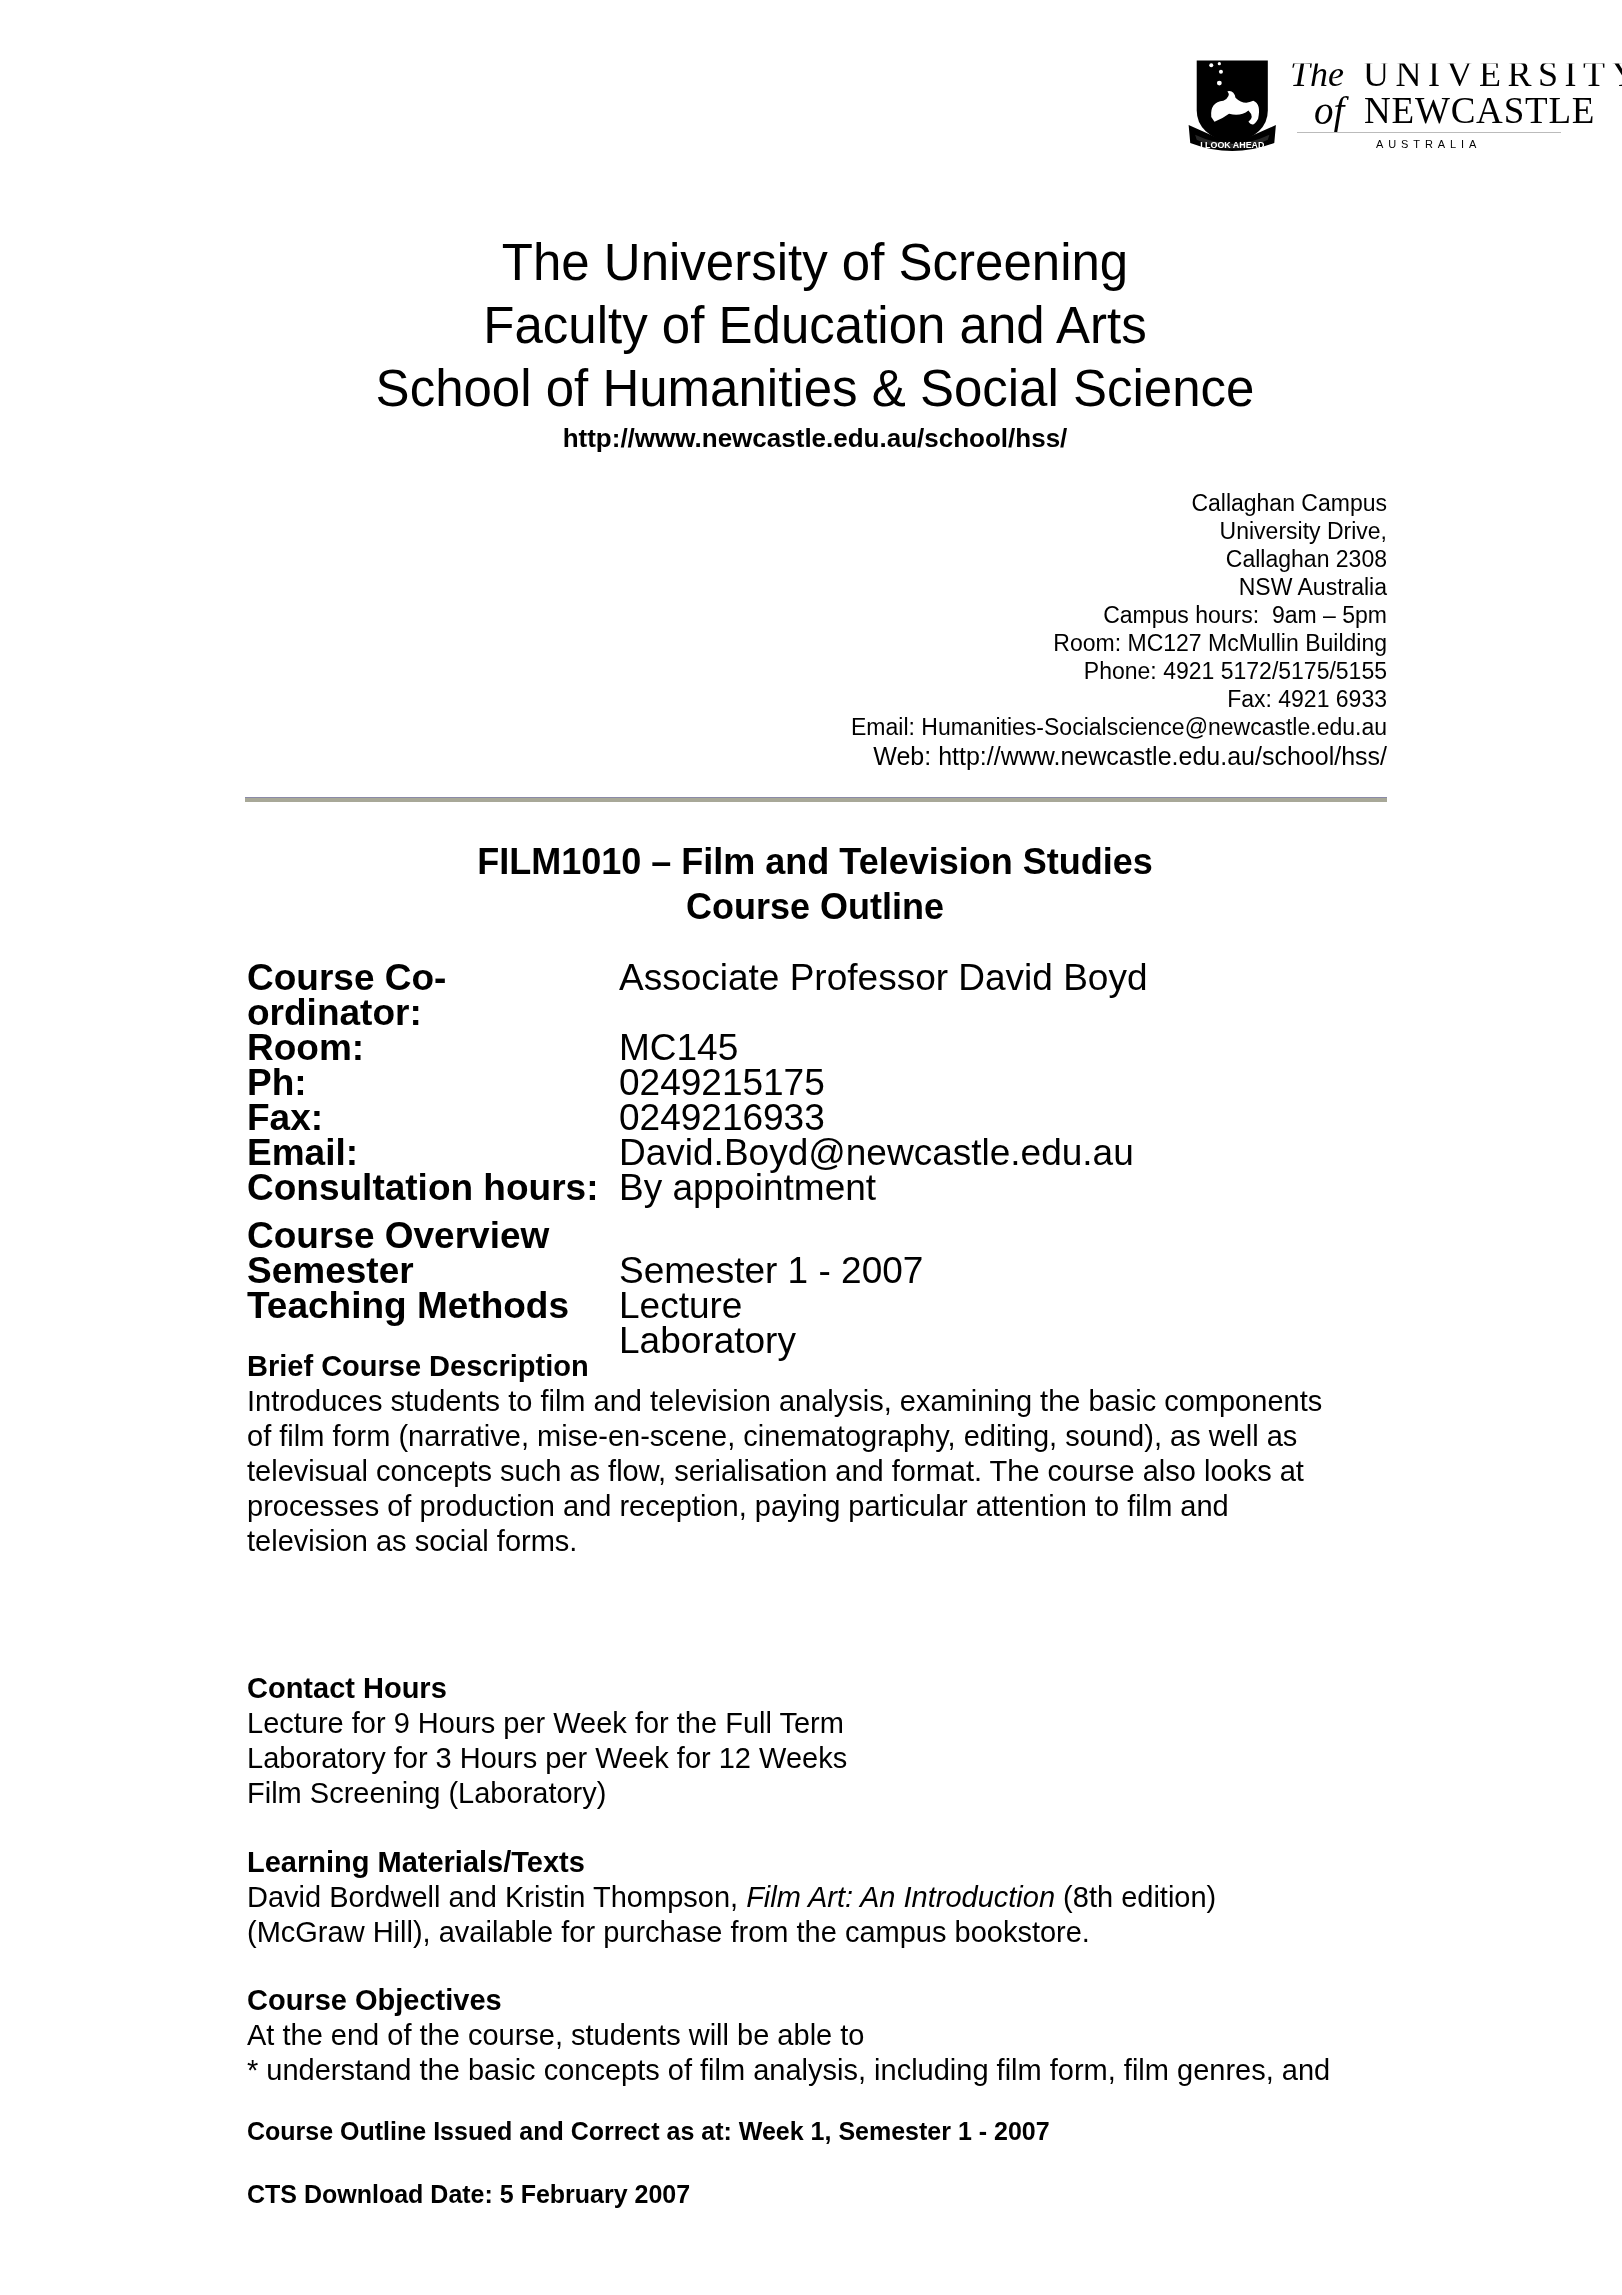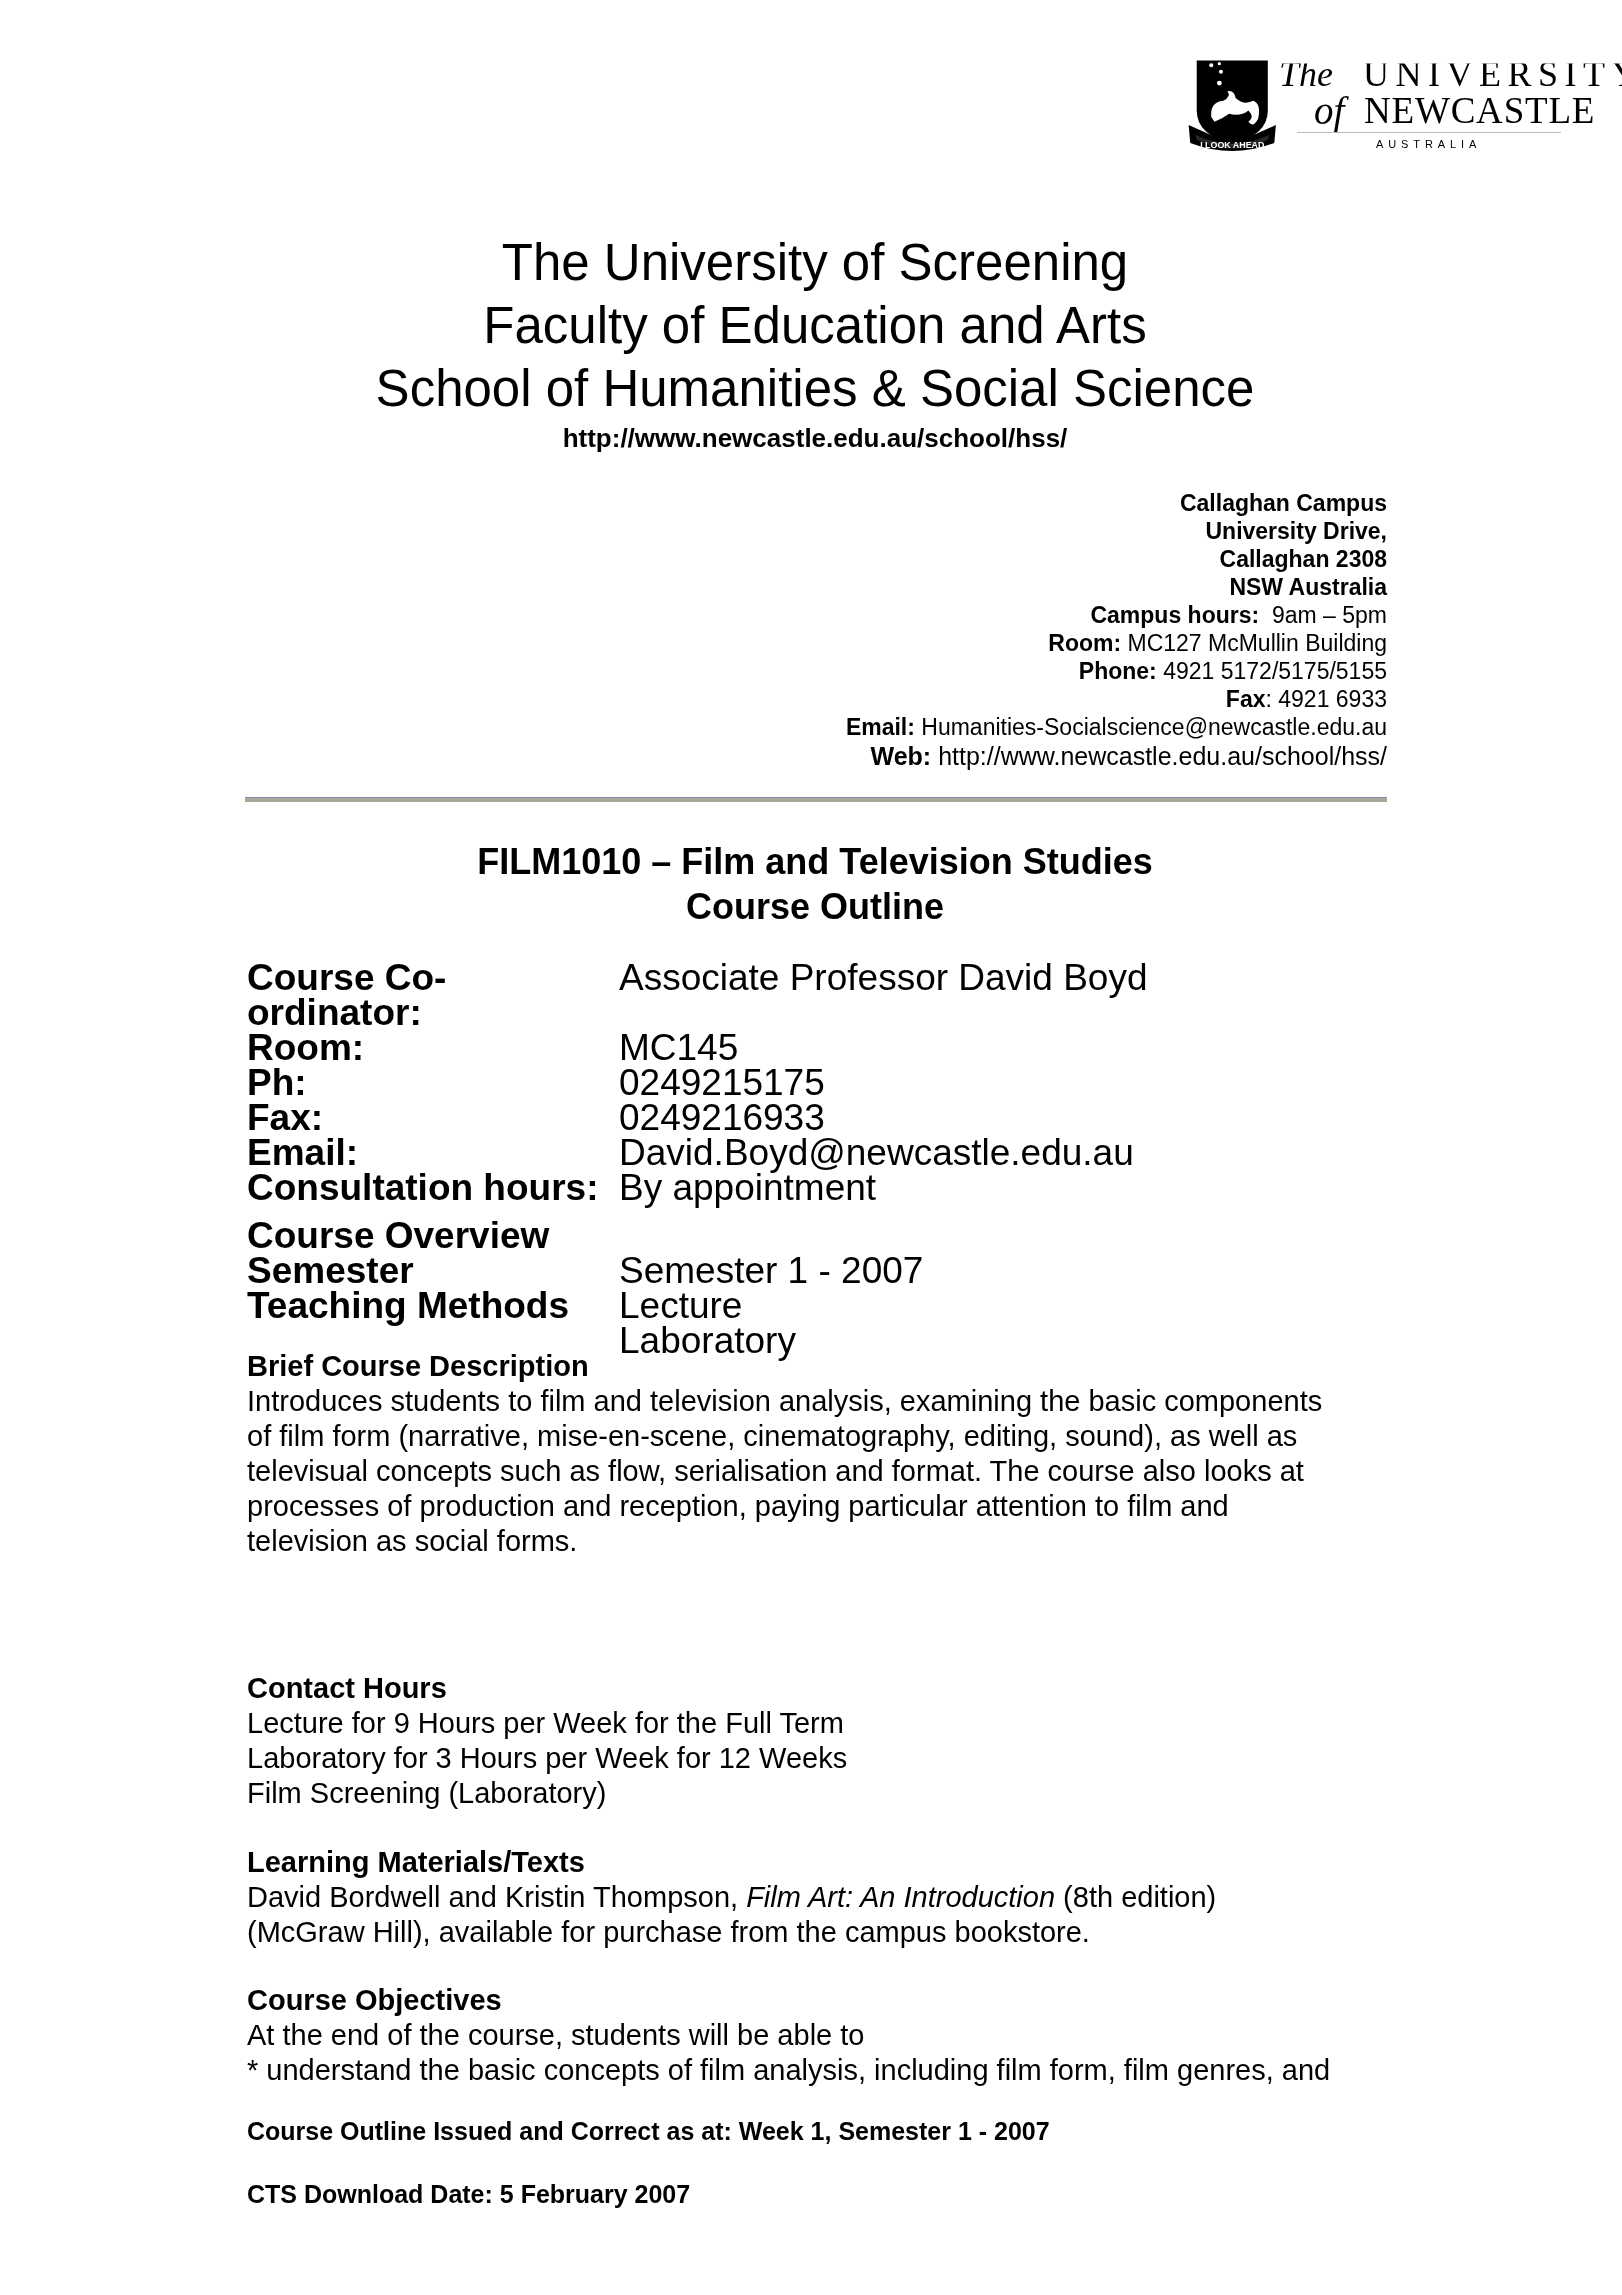--- a/index.html
+++ b/index.html
@@ -3,35 +3,35 @@
   <meta charset="utf-8">
   <style>
     html, body { margin: 0; padding: 0; background: #ffffff; }
     body { width: 1622px; height: 2295px; position: relative; overflow: hidden;
            font-family: "Liberation Sans", sans-serif; color: #000; }
     .abs { position: absolute; }
 
     
     .logo { left: 1187px; top: 54px; width: 389px; height: 101px; }
     .crest { position: absolute; left: 0; top: 0; width: 97px; height: 101px; }
-    .logo-text-the { position: absolute; left: 92px; top: 1.6px; font-family: "Liberation Serif", serif; font-style: italic; font-size: 36px; line-height: 36px; transform: scaleY(1.0); clip-path: inset(8px 0 0 0); }
+    .logo-text-the { position: absolute; left: 103px; top: 1.6px; font-family: "Liberation Serif", serif; font-style: italic; font-size: 36px; line-height: 36px; transform: scaleY(1.0); clip-path: inset(8px 0 0 0); }
     .logo-text-univ { position: absolute; left: 176px; top: 1.6px; font-family: "Liberation Serif", serif; font-size: 36px; line-height: 36px; letter-spacing: 6.5px; clip-path: inset(8px 0 0 0); }
     .logo-text-of { position: absolute; left: 127px; top: 37px; font-family: "Liberation Serif", serif; font-style: italic; font-size: 39px; line-height: 39px; }
     .logo-text-newcastle { position: absolute; left: 177px; top: 37px; font-family: "Liberation Serif", serif; font-size: 37px; line-height: 39px; letter-spacing: 0.8px; }
     .logo-rule { position: absolute; left: 110px; top: 78px; width: 264px; height: 0.8px; background: #bbbbbb; }
     .logo-text-aus { position: absolute; left: 189px; top: 84px; font-size: 11px; letter-spacing: 4.9px; }
 
     
     .title-block { left: 243px; top: 231px; width: 1144px; text-align: center; }
     .title-line { font-size: 51px; line-height: 63px; font-weight: normal; }
     .title-url { font-size: 26px; font-weight: bold; line-height: 32px; margin-top: 1.6px; }
 
     
     .address { left: 730px; top: 489px; width: 657px; text-align: right; font-size: 23px; line-height: 28px; }
-    .address b { font-weight: bold; }
+    .address b { font-weight: normal; }
     .address .web { font-size: 25px; line-height: 31px; }
 
     .rule { left: 245px; top: 797px; width: 1142px; height: 4px; background: #a8a898; border-top: 0.8px solid #8a8aa8; }
 
     
     .course-title { left: 243px; top: 839px; width: 1144px; text-align: center; font-size: 36px; font-weight: bold; line-height: 45px; }
 
     
     .info { left: 247px; width: 1152px; font-size: 37px; line-height: 35px; }
     .info-row { display: flex; }

